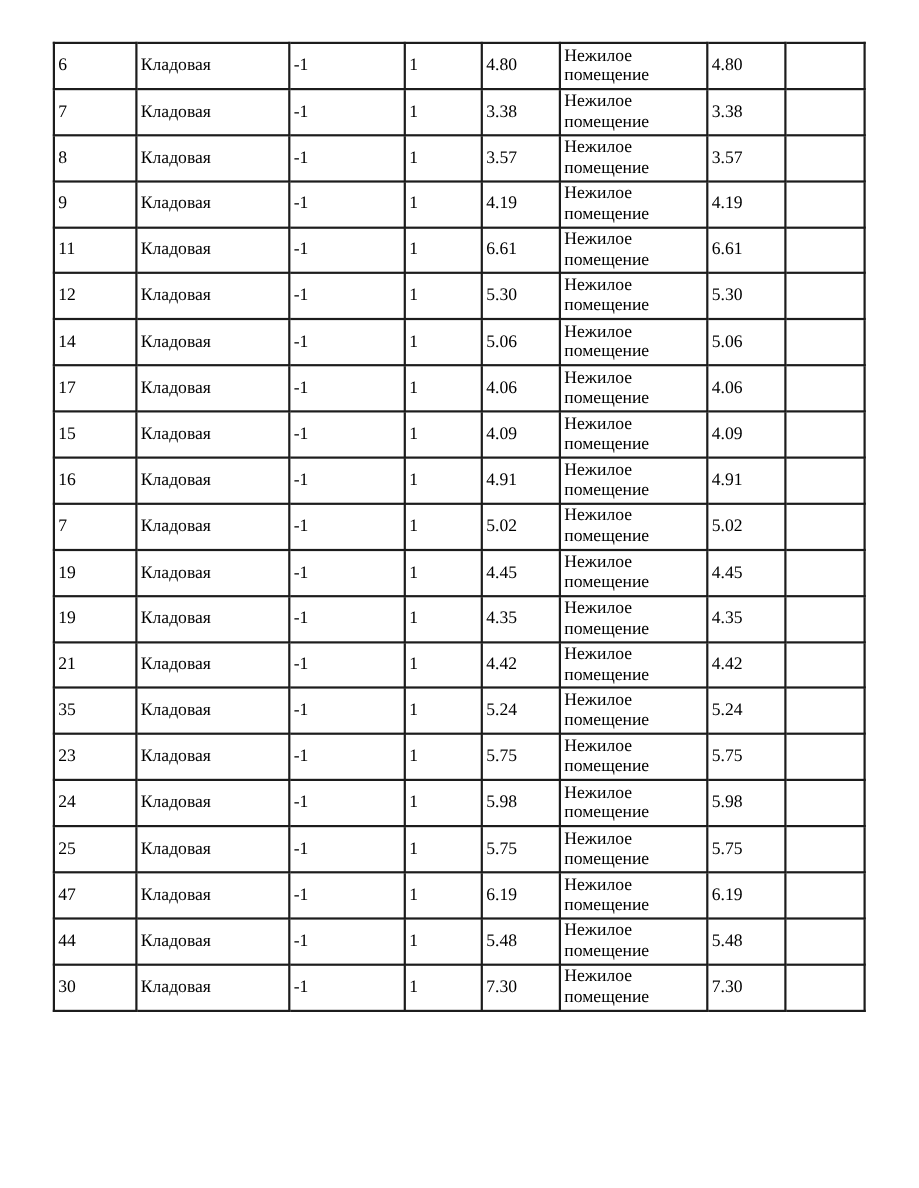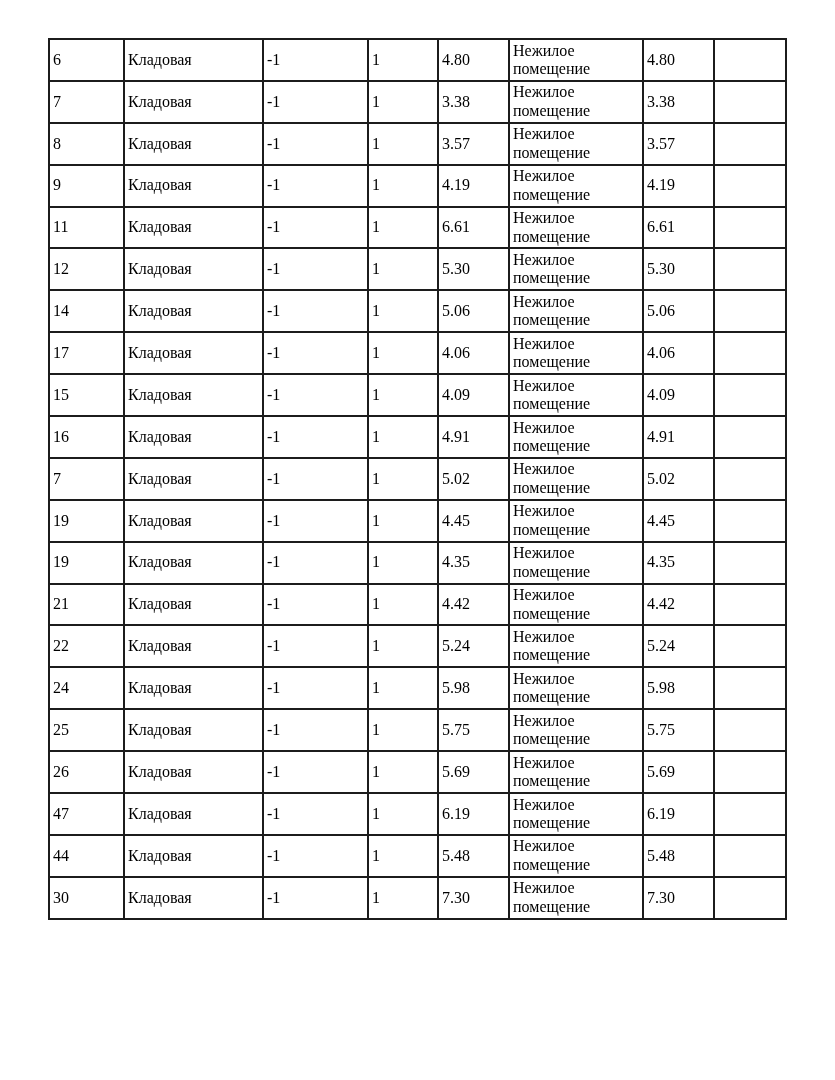--- a/index.html
+++ b/index.html
@@ -209,30 +209,40 @@
     <td>Кладовая</td>
     <td>-1</td>
     <td>1</td>
     <td>4.42</td>
     <td>Нежилое помещение</td>
     <td>4.42</td>
     <td></td>
   </tr>
 
   <tr>
-    <td>22</td>
+    <td>35</td>
     <td>Кладовая</td>
     <td>-1</td>
     <td>1</td>
     <td>5.24</td>
     <td>Нежилое помещение</td>
     <td>5.24</td>
     <td></td>
   </tr>
 
+  <tr>
+    <td>23</td>
+    <td>Кладовая</td>
+    <td>-1</td>
+    <td>1</td>
+    <td>5.75</td>
+    <td>Нежилое помещение</td>
+    <td>5.75</td>
+    <td></td>
+  </tr>
 
   <tr>
     <td>24</td>
     <td>Кладовая</td>
     <td>-1</td>
     <td>1</td>
     <td>5.98</td>
     <td>Нежилое помещение</td>
     <td>5.98</td>
     <td></td>
@@ -242,30 +252,20 @@
     <td>25</td>
     <td>Кладовая</td>
     <td>-1</td>
     <td>1</td>
     <td>5.75</td>
     <td>Нежилое помещение</td>
     <td>5.75</td>
     <td></td>
   </tr>
 
-  <tr>
-    <td>26</td>
-    <td>Кладовая</td>
-    <td>-1</td>
-    <td>1</td>
-    <td>5.69</td>
-    <td>Нежилое помещение</td>
-    <td>5.69</td>
-    <td></td>
-  </tr>
 
   <tr>
     <td>47</td>
     <td>Кладовая</td>
     <td>-1</td>
     <td>1</td>
     <td>6.19</td>
     <td>Нежилое помещение</td>
     <td>6.19</td>
     <td></td>

